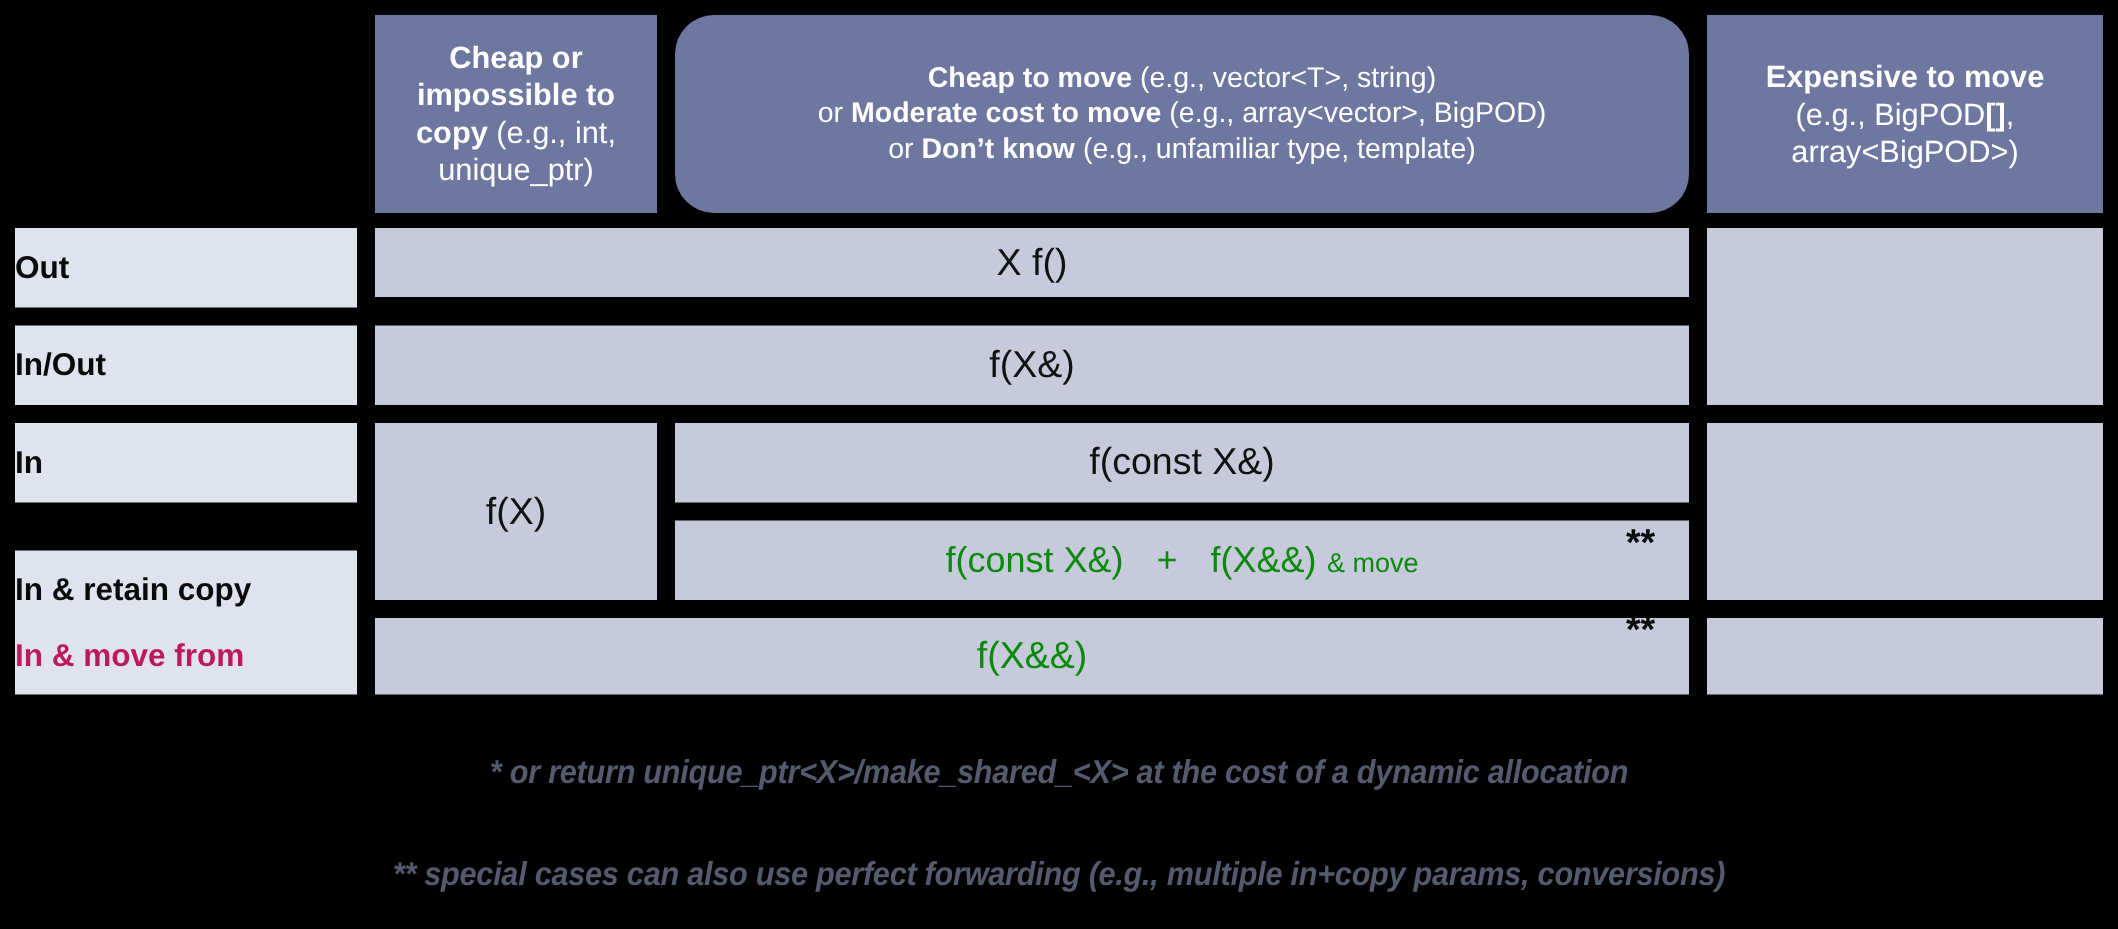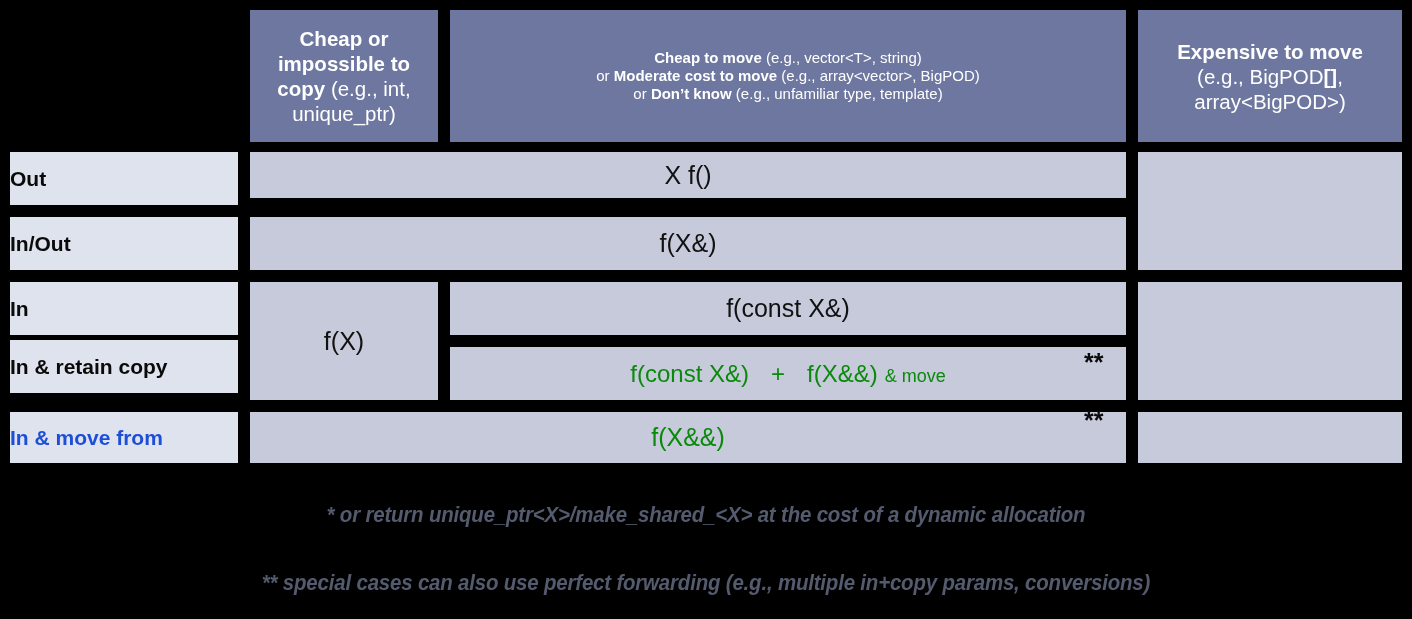--- a/index.html
+++ b/index.html
@@ -20,30 +20,30 @@
   .hdr{
     background:#6d779f;
     color:#ffffff;
     display:flex;align-items:center;justify-content:center;
     text-align:center;
     line-height:1.22;
     padding:2px 6px;
   }
   .hdr .b{font-weight:bold;}
   .hdr-sm{font-size:20.5px;}
-  .hdr-md{font-size:15px;}
+  .hdr-md{font-size:19px;border-radius:26px;}
   
   .rowlabel{
     background:#dfe3ee;
     color:#0a0a0a;
     font-weight:bold;
     font-size:21px;
     display:flex;align-items:center;
   }
-  .rowlabel.green{color:#1d4ed8;}
+  .rowlabel.green{color:#be185d;}
   
   .data{
     background:#c6cadb;
     color:#111111;
     font-size:25px;
     display:flex;align-items:center;justify-content:center;
     text-align:center;
   }
   .data.small{font-size:24px;}
   .green{color:#0a8a0a;}
@@ -118,21 +118,21 @@
 
   <div class="cell rowlabel" style="left:10px;top:152px;width:228px;height:53px;">
     <span>Out</span>
   </div>
   <div class="cell rowlabel" style="left:10px;top:217px;width:228px;height:53px;">
     <span>In/Out</span>
   </div>
   <div class="cell rowlabel" style="left:10px;top:282px;width:228px;height:53px;">
     <span>In</span>
   </div>
-  <div class="cell rowlabel" style="left:10px;top:340px;width:228px;height:53px;">
+  <div class="cell rowlabel" style="left:10px;top:367px;width:228px;height:53px;">
     <span>In &amp; retain copy</span>
   </div>
   <div class="cell rowlabel green" style="left:10px;top:412px;width:228px;height:51px;">
     <span>In &amp; move from</span>
   </div>
 
   <div class="cell data" style="left:250px;top:152px;width:876px;height:46px;">
     <span>X f()</span>
   </div>
 

